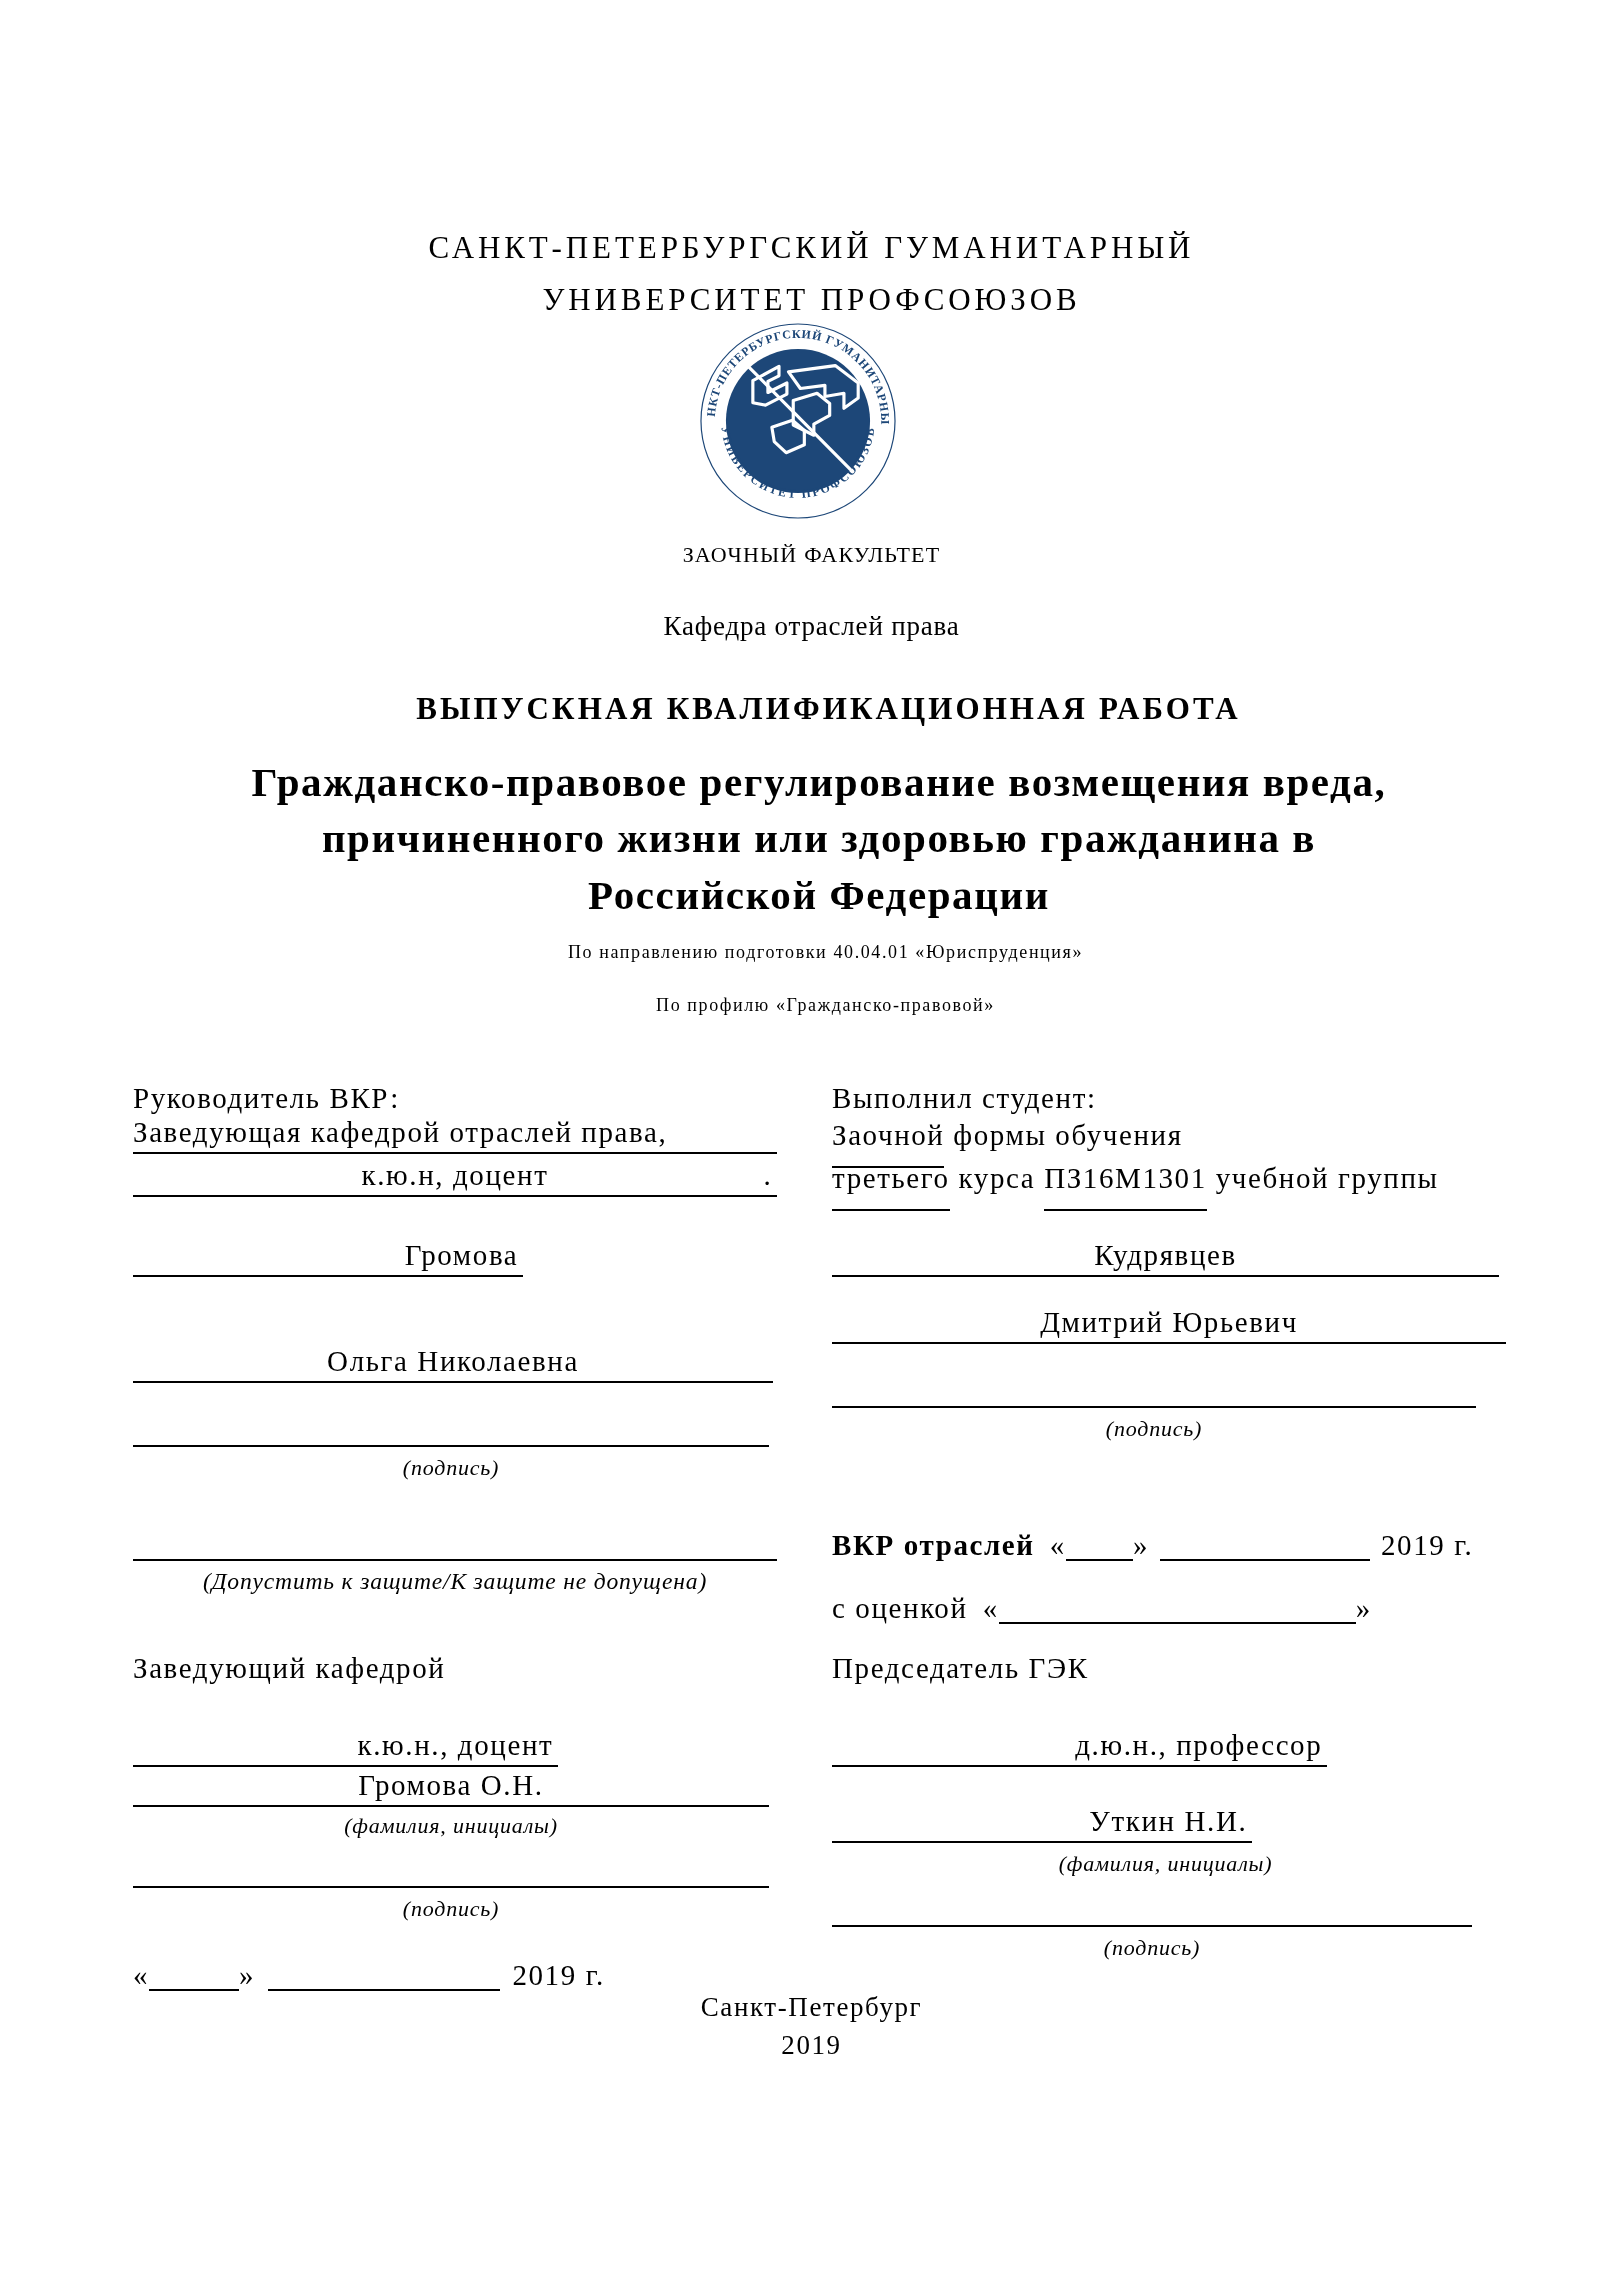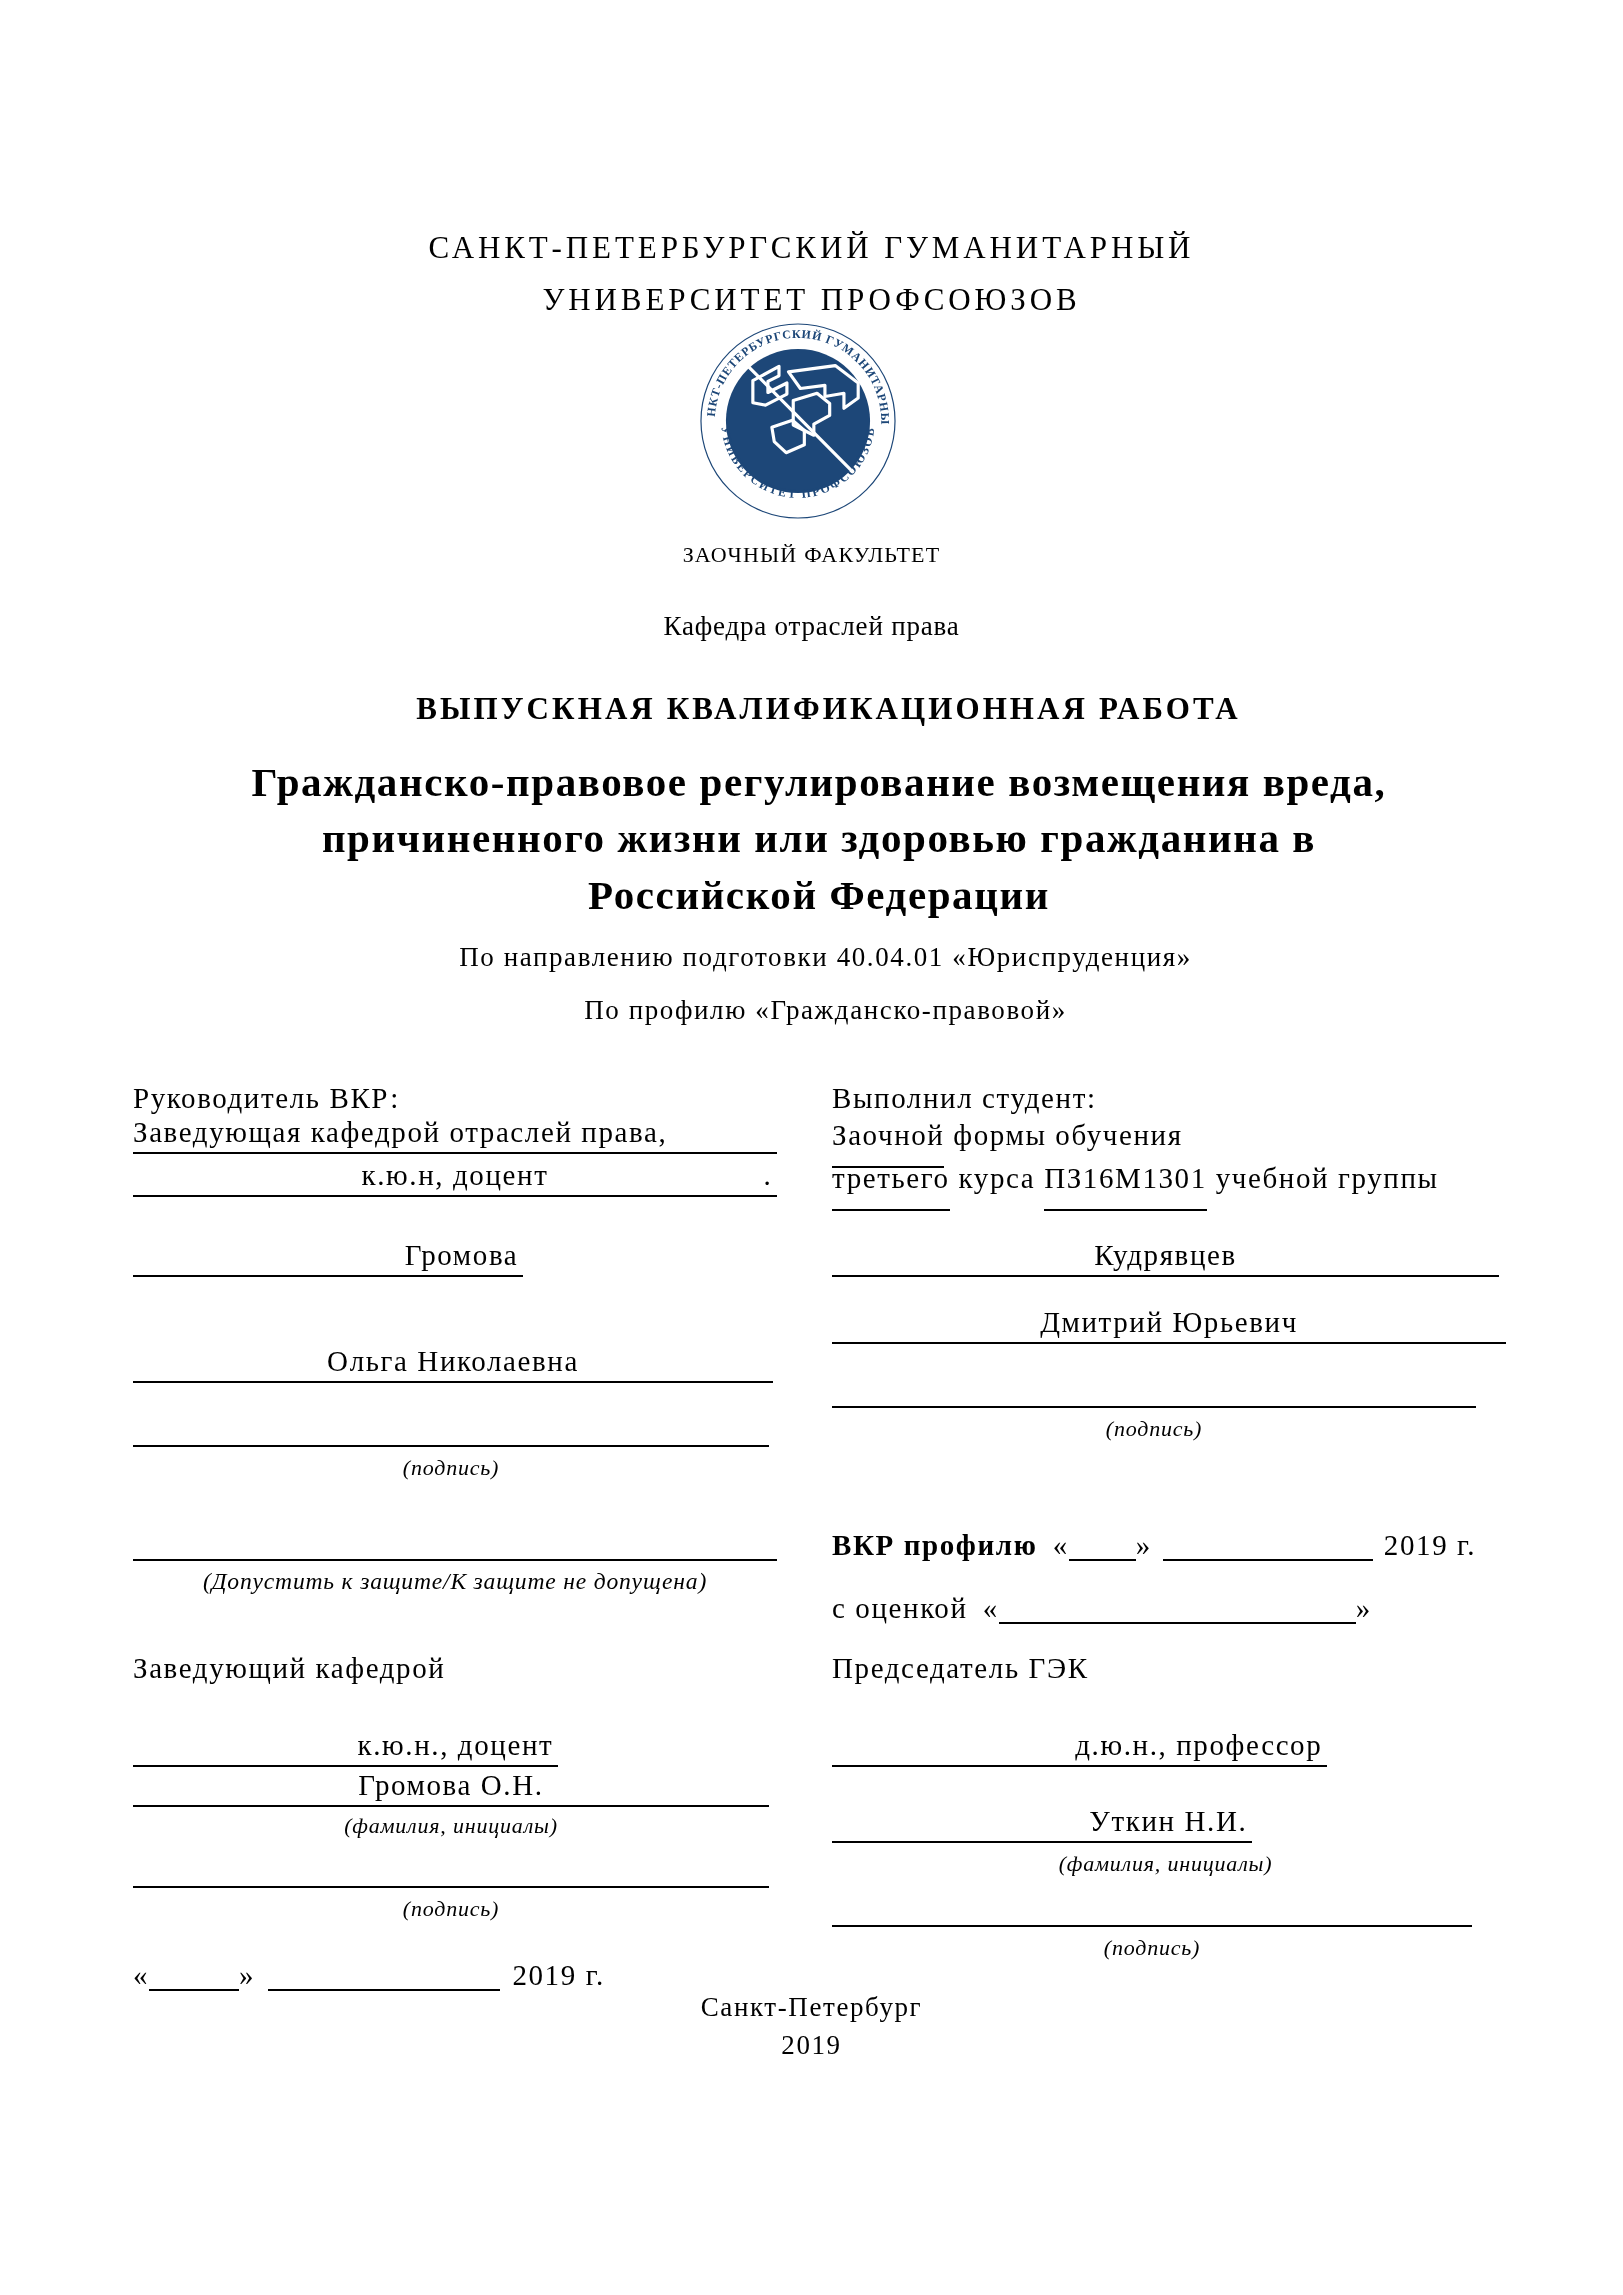--- a/index.html
+++ b/index.html
@@ -7,21 +7,21 @@
     width:1623px;height:2295px;position:relative;background:#ffffff;color:#000;
     font-family:"Liberation Serif","DejaVu Serif",serif;overflow:hidden;
   }
   .abs{position:absolute;box-sizing:border-box;}
   .ctr{left:0;width:1623px;text-align:center;}
   .hdr{font-size:31px;letter-spacing:3.9px;line-height:50px;}
   .fac{font-size:22px;letter-spacing:1.2px;}
   .dep{font-size:27px;letter-spacing:0.8px;}
   .wt{font-size:31px;font-weight:bold;letter-spacing:3.1px;padding-left:34px;}
   .ttl{font-size:41px;font-weight:bold;letter-spacing:1.6px;line-height:57px;padding-left:15px;}
-  .sub{font-size:27px;letter-spacing:1.6px;padding-left:28px;}
+  .sub{font-size:18px;letter-spacing:1.6px;padding-left:28px;}
   .bt{font-size:29px;letter-spacing:1.6px;line-height:38px;}
   .ulrow{border-bottom:2.4px solid #000;height:41px;line-height:39px;overflow:visible;white-space:nowrap;}
   .ctrtxt{text-align:center;}
   .rgt{text-align:right;padding-right:4.7px;}
   .cap{font-style:italic;font-size:22px;letter-spacing:0.8px;text-align:center;line-height:27px;}
   .capb{font-style:italic;font-size:23.6px;letter-spacing:0.8px;text-align:center;line-height:28px;}
   .blank{display:inline-block;border-bottom:2.4px solid #000;vertical-align:-6.3px;height:23.6px;}
   .wul{display:inline-block;border-bottom:2.4px solid #000;padding-bottom:16px;line-height:1.05;}
   .ft{font-size:27px;letter-spacing:1.6px;line-height:36px;}
   b{letter-spacing:1.6px;}
@@ -111,21 +111,21 @@
 </div>
 
 <div class="abs bt ulrow ctrtxt" style="left:832px;top:1236px;width:667px;">Кудрявцев</div>
 
 <div class="abs bt ulrow ctrtxt" style="left:832px;top:1303px;width:674px;">Дмитрий Юрьевич</div>
 
 <div class="abs ulrow" style="left:832px;top:1367px;width:644px;"></div>
 <div class="abs cap" style="left:832px;top:1415px;width:644px;">(подпись)</div>
 
 <div class="abs bt" style="left:832px;top:1526px;white-space:nowrap;">
-  <b>ВКР профилю</b>
+  <b>ВКР отраслей</b>
   <span style="margin-left:6.3px;">«</span><span class="blank" style="width:67px;"></span><span>»</span><span class="blank" style="width:210px;margin-left:11px;"></span><span style="margin-left:11px;">2019 г.</span>
 </div>
 
 <div class="abs bt" style="left:832px;top:1589px;white-space:nowrap;">
   <span>с оценкой</span>
   <span style="margin-left:6.3px;">«</span><span class="blank" style="width:357px;"></span><span>»</span>
 </div>
 
 <div class="abs bt" style="left:832px;top:1649px;">Председатель ГЭК</div>
 

